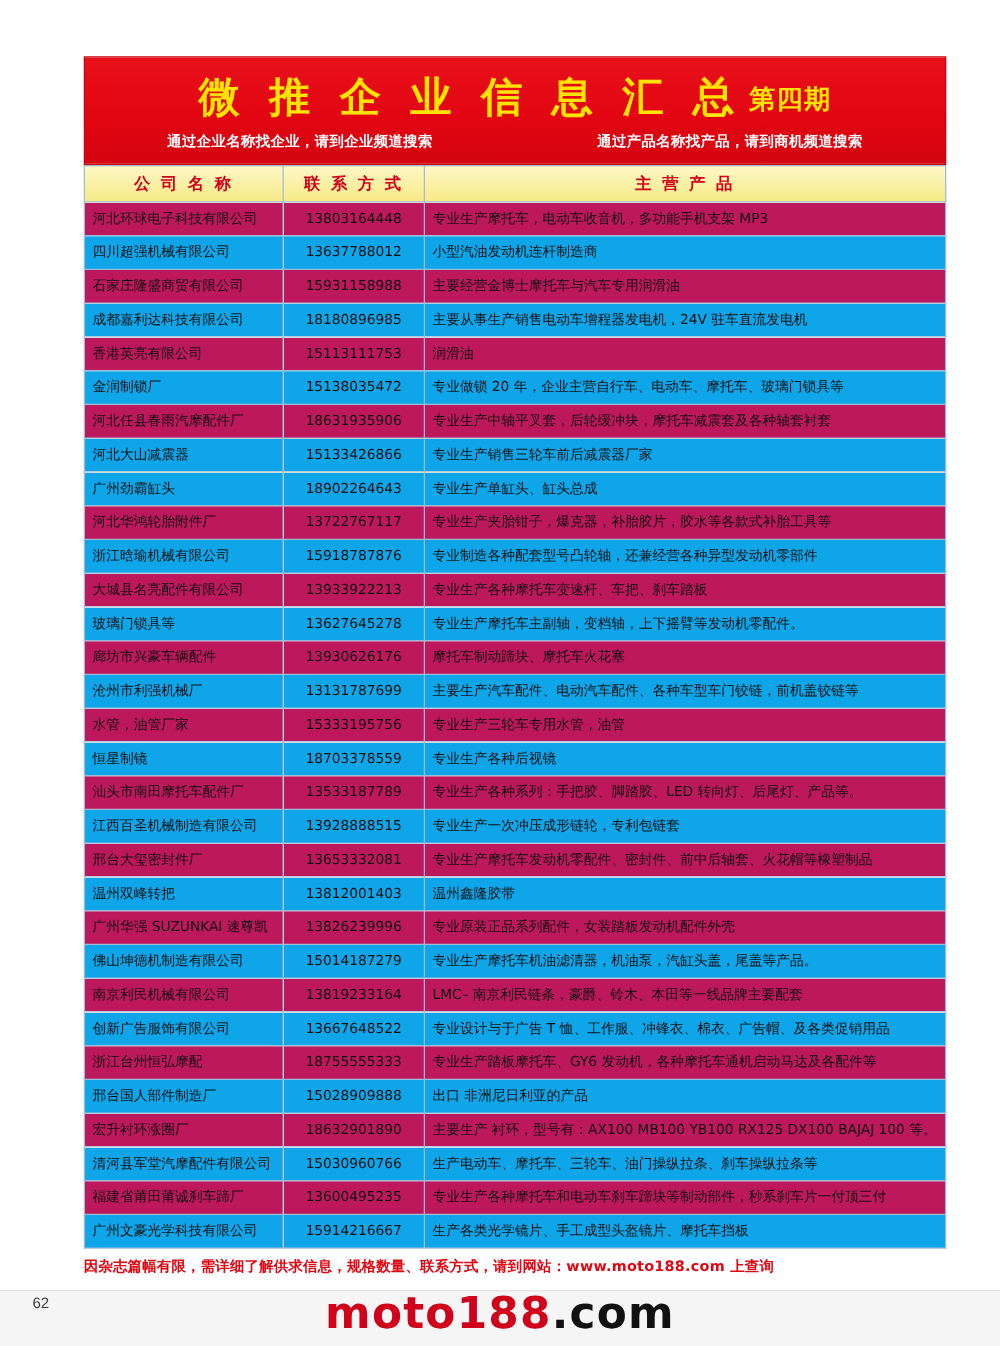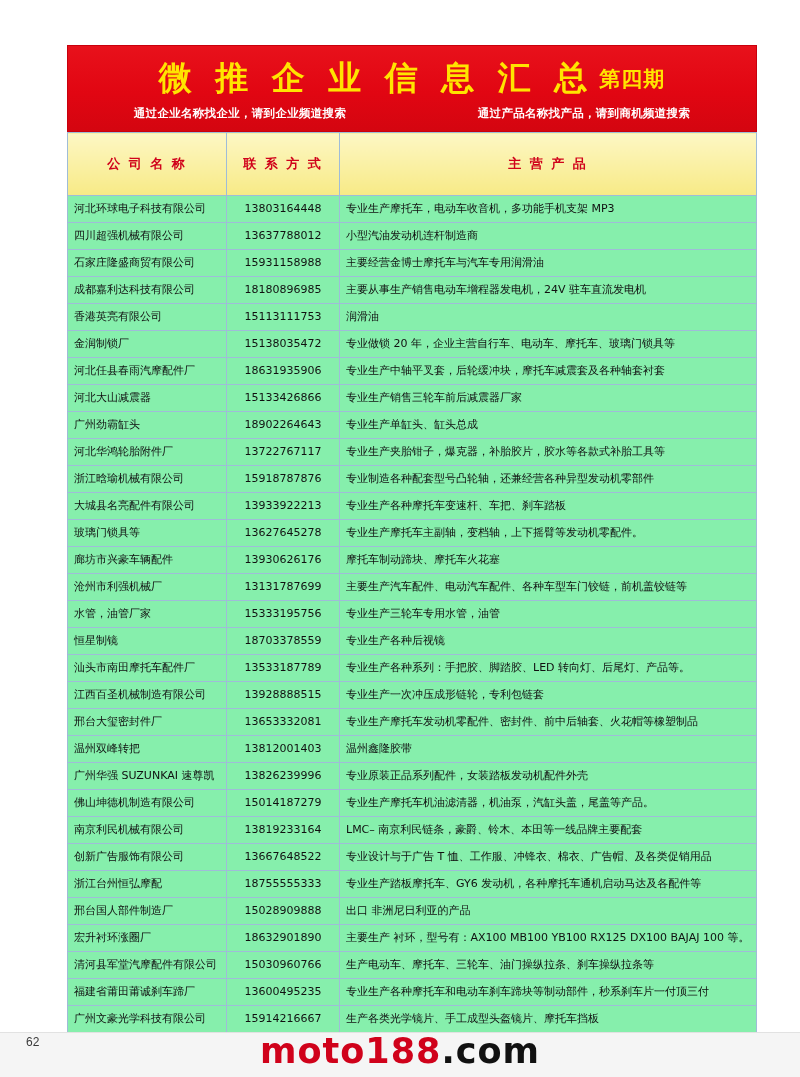--- a/index.html
+++ b/index.html
@@ -75,33 +75,33 @@
   table.main th {
     background: #fdf3a6;
     background: linear-gradient(180deg,#fdf7c4 0%,#f7ea86 100%);
     color: #d0021b;
     font-weight: bold;
     font-size: 13px;
     letter-spacing: 2px;
     height: 24px;
     border: 1px solid #9fbcd8;
     text-align: center;
-    padding: 19px 0;
+    padding: 2px 0;
   }
   table.main td {
     border: 1px solid #9fbcd8;
     height: 22px;
     padding: 2px 6px;
     color: #101010;
     line-height: 1.25;
     overflow: hidden;
     white-space: nowrap;
   }
-  table.main tr.alt td { background: #86efac; }
-  table.main tr.norm td { background: #86efac; }
+  table.main tr.alt td { background: #0ea5e9; }
+  table.main tr.norm td { background: #be185d; }
   td.c-name { width: 158px; }
   td.c-phone { width: 112px; text-align: center; }
   td.c-prod { }
   th.c-name { width: 158px; }
   th.c-phone { width: 112px; }
 
   
   .note {
     margin-top: 7px;
     color: #e10612;

